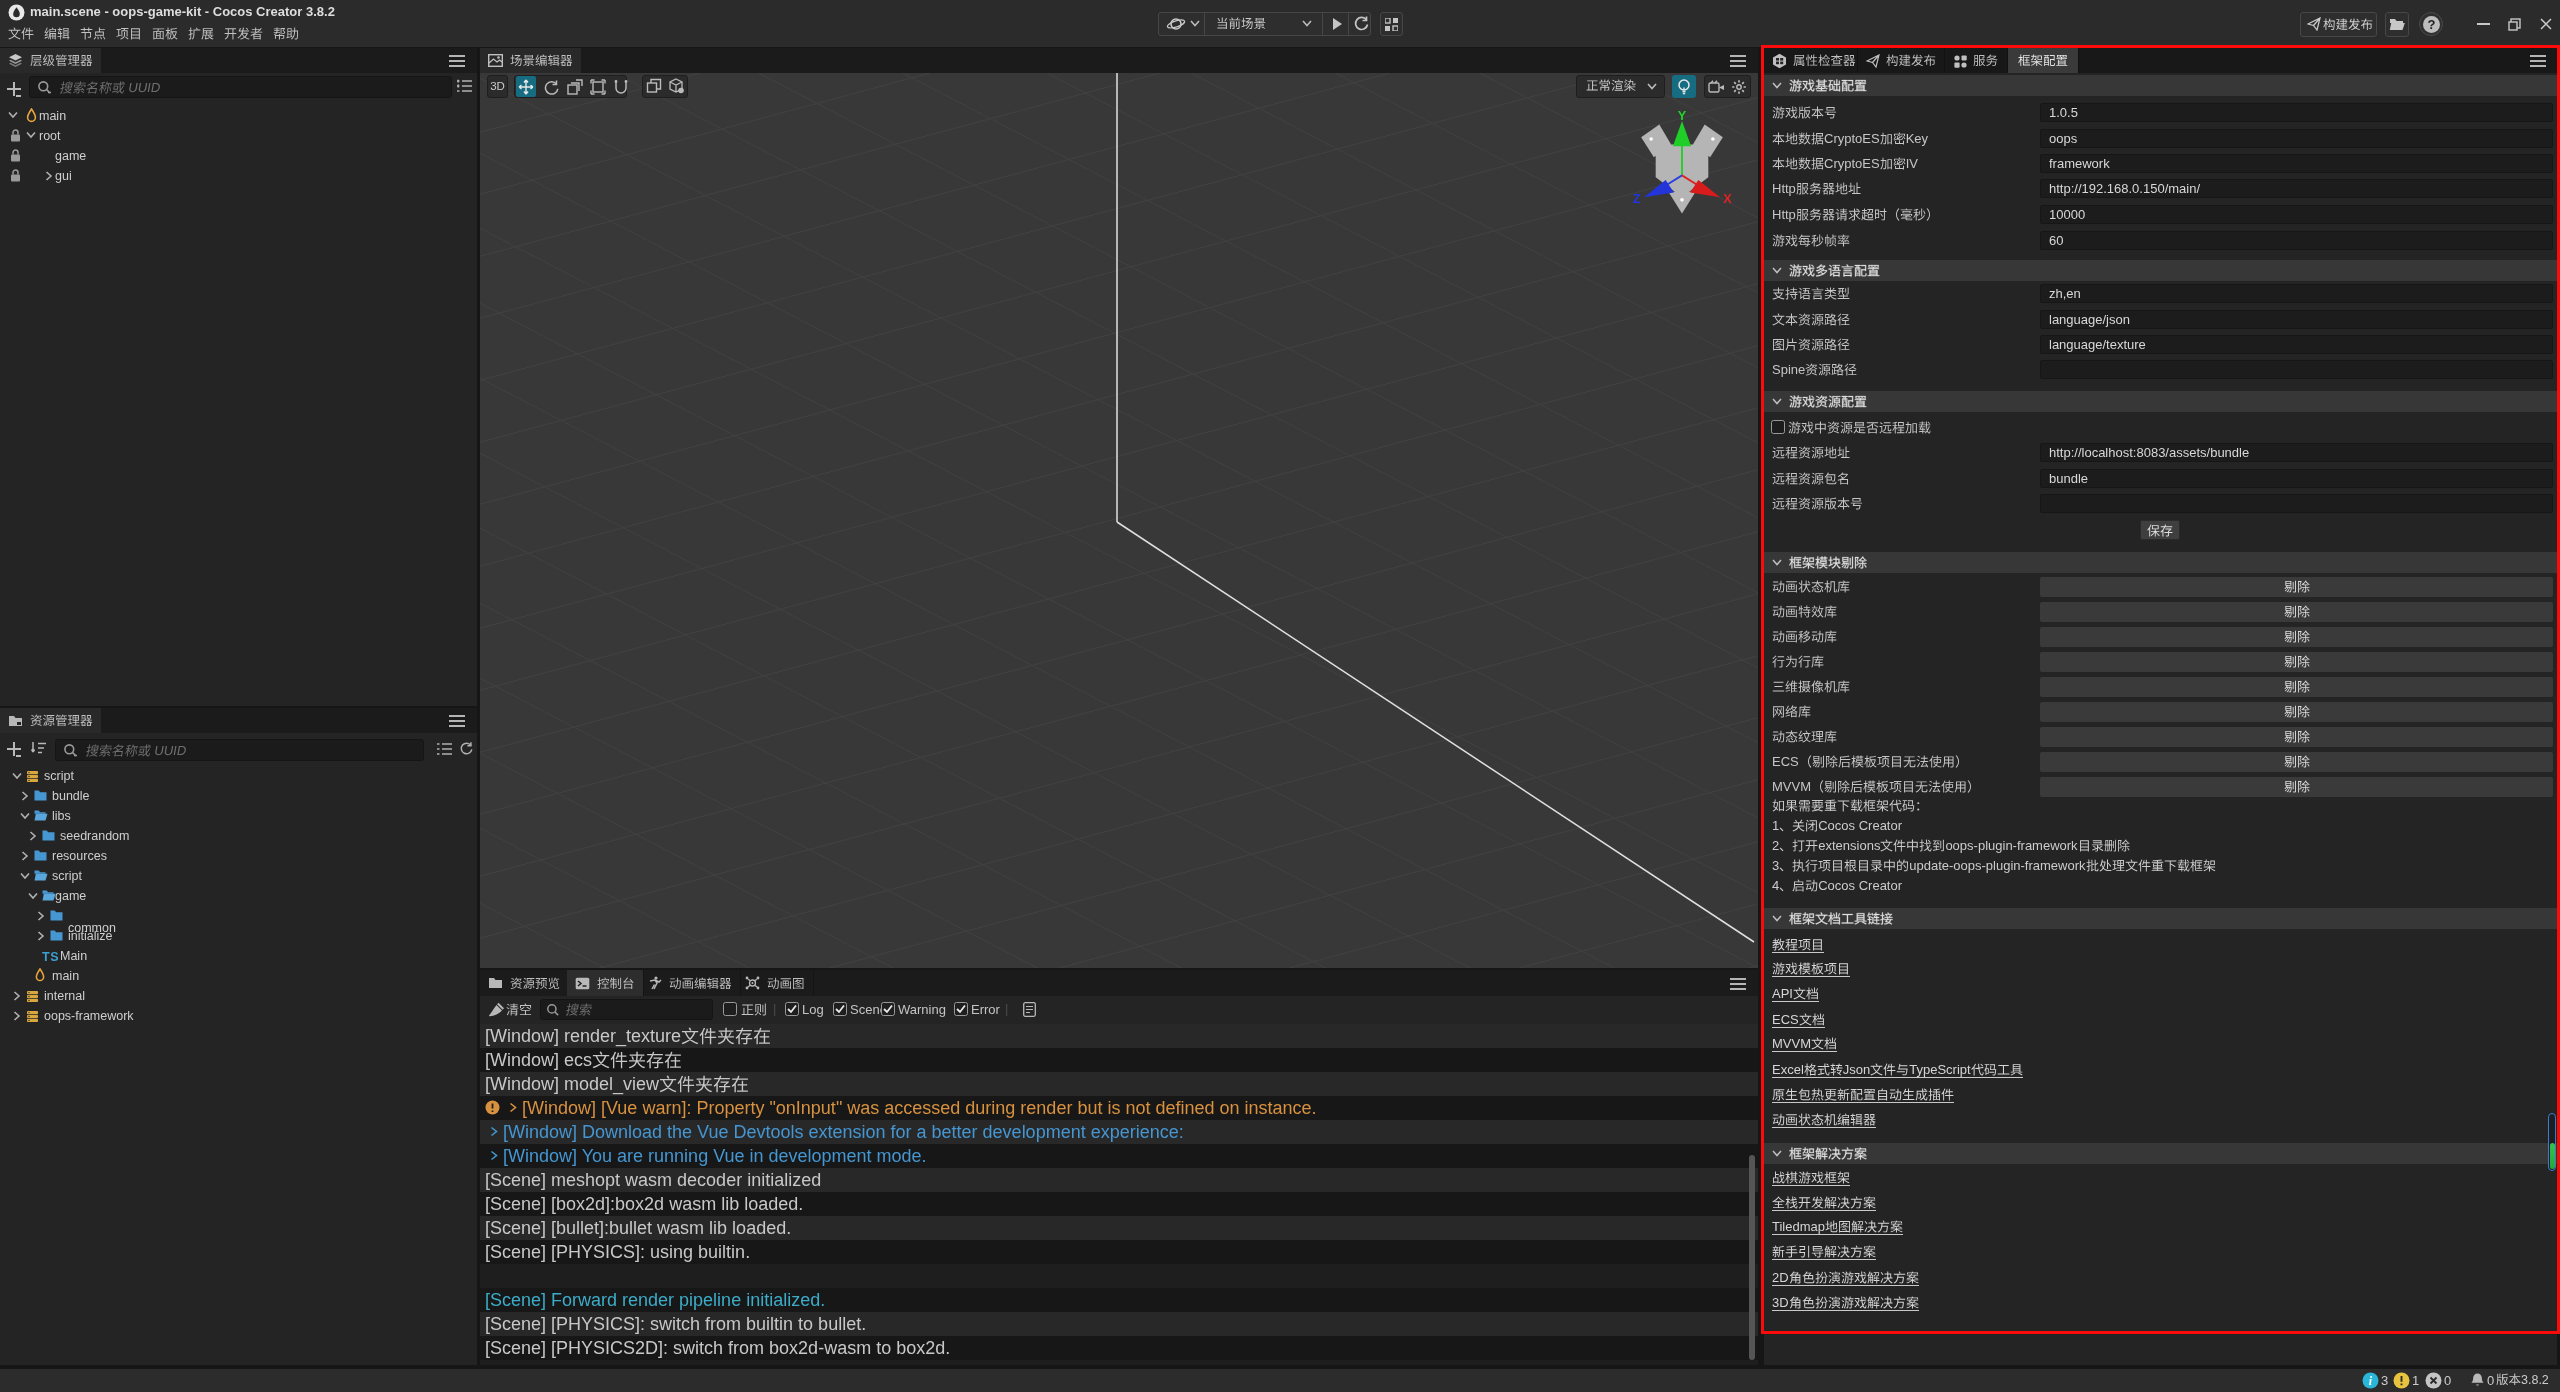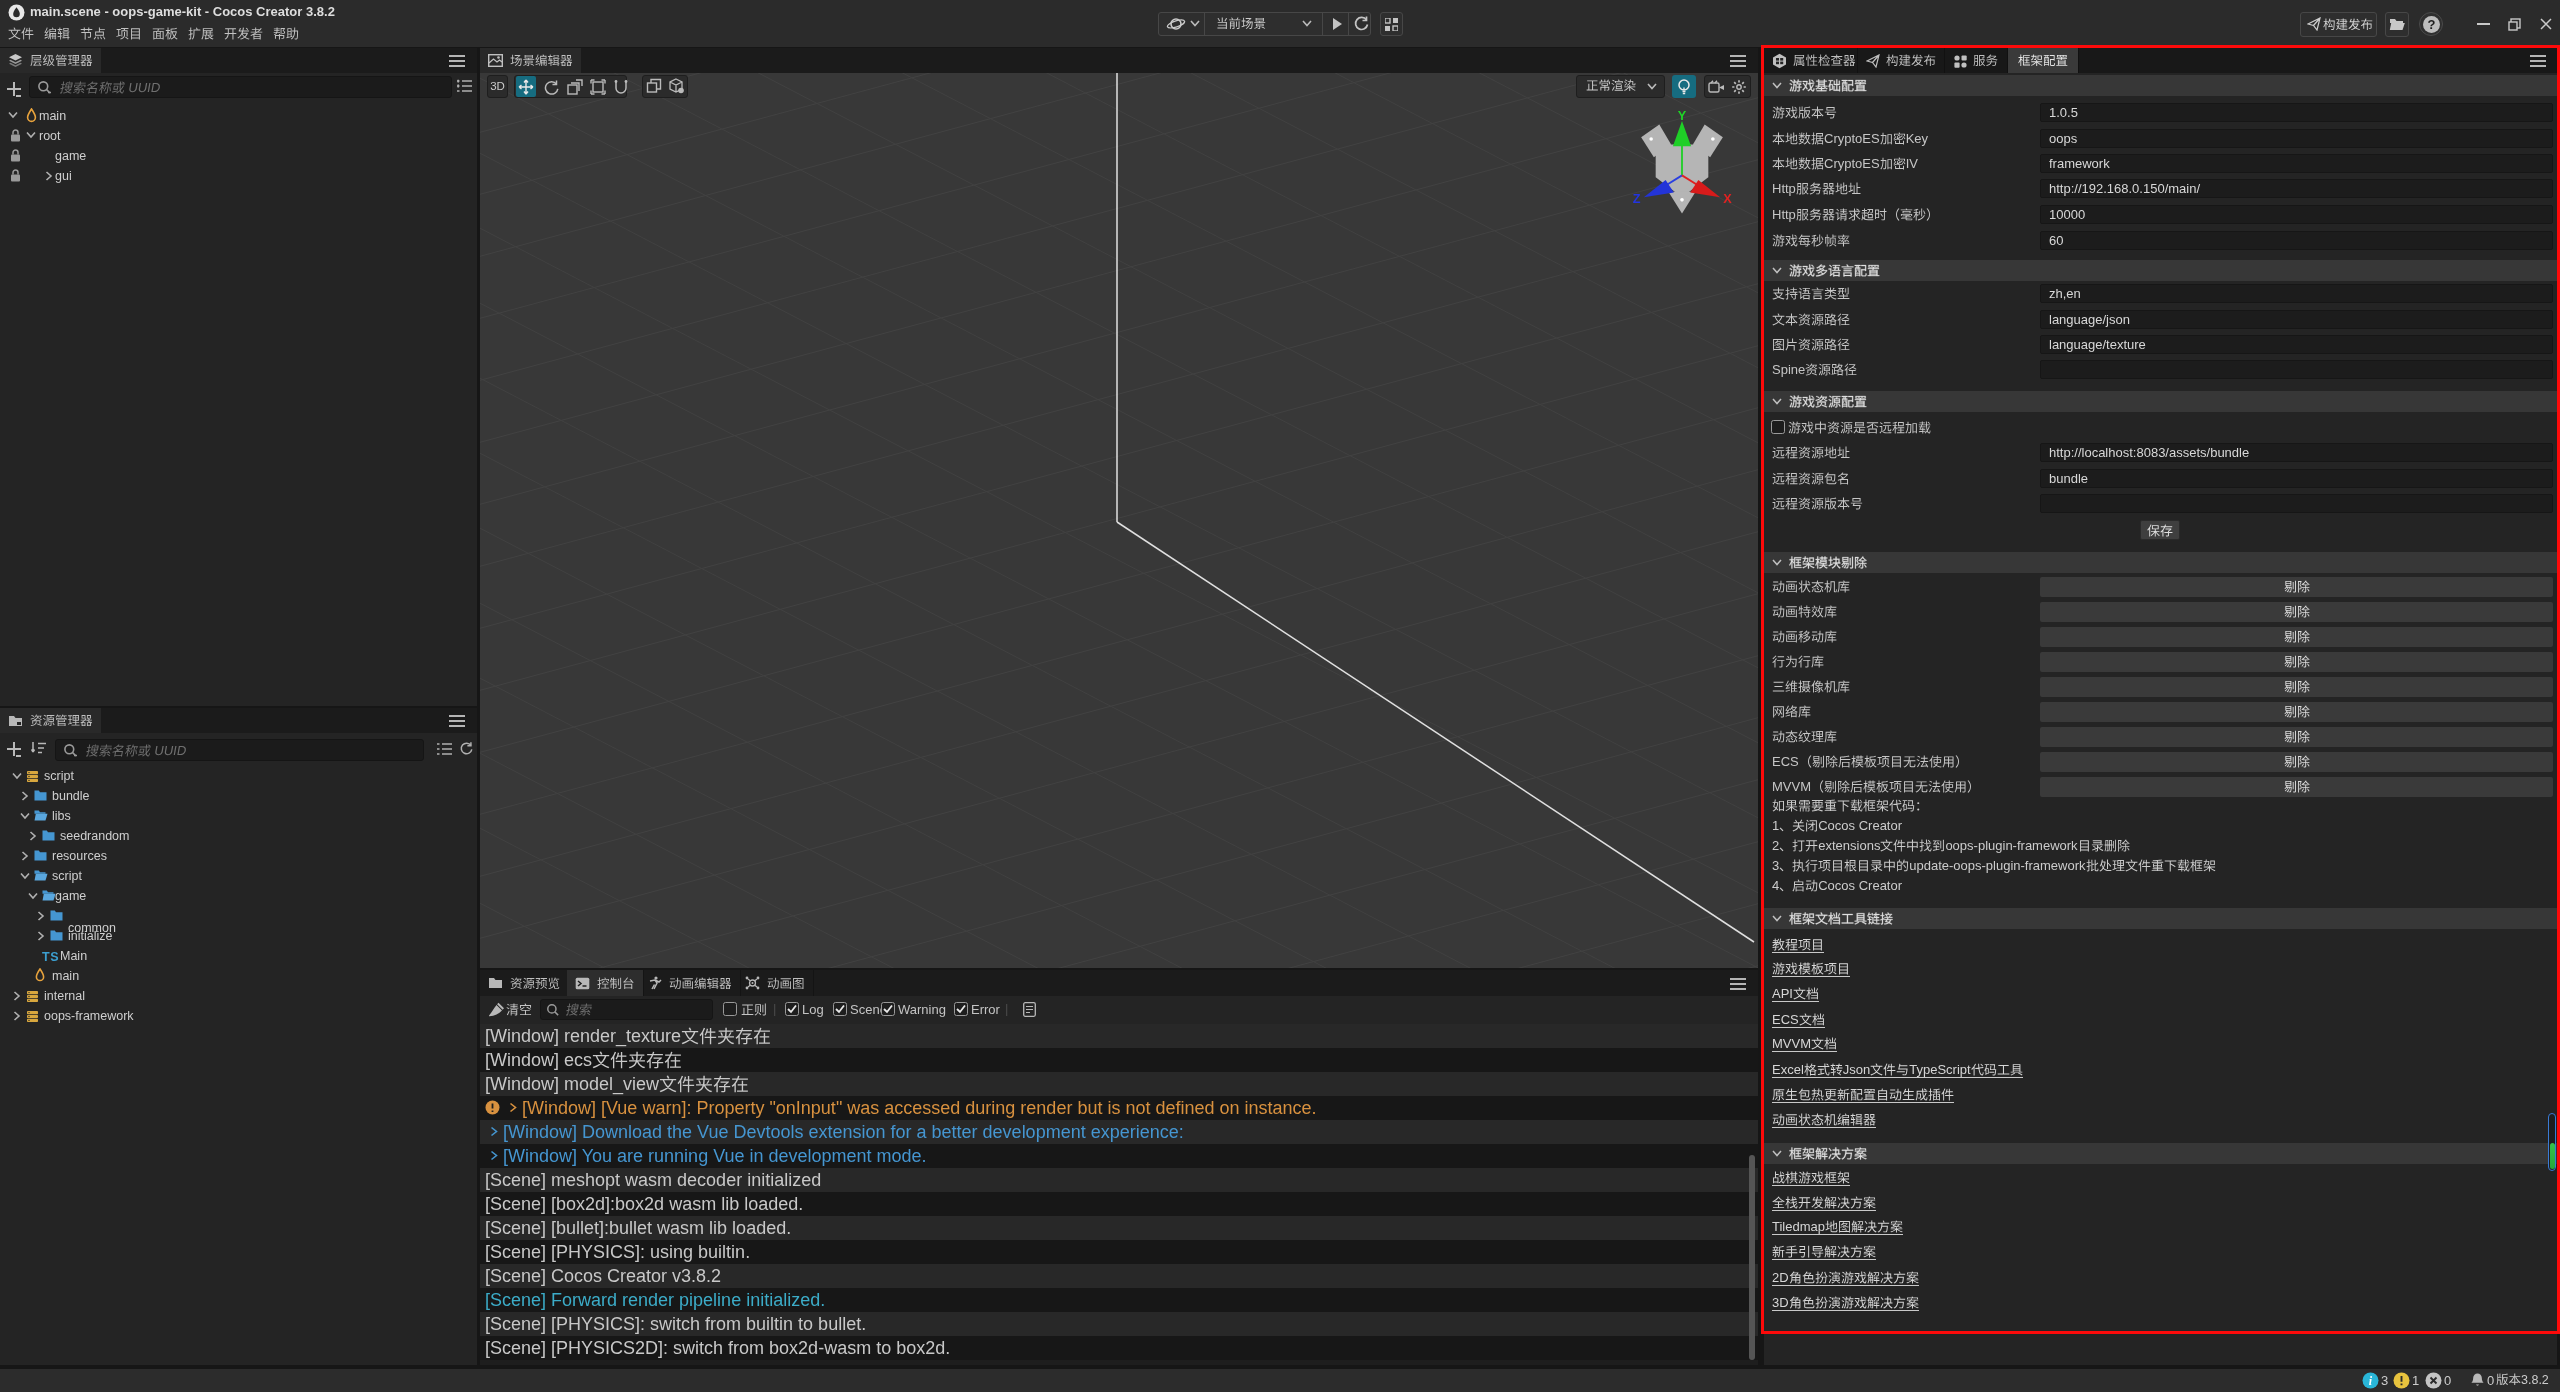--- a/index.html
+++ b/index.html
@@ -1106,23 +1106,20 @@
         </div>
 <div class="crow alt" style="top:168px;">
           <span class="abs" style="left:5px;top:0;color:#c8c8c8;">[Scene] [box2d]:box2d wasm lib loaded.</span>
         </div>
 <div class="crow alt" style="top:216px;">
           <span class="abs" style="left:5px;top:0;color:#c8c8c8;">[Scene] [PHYSICS]: using builtin.</span>
         </div>
 <div class="crow" style="top:192px;">
           <span class="abs" style="left:5px;top:0;color:#c8c8c8;">[Scene] [bullet]:bullet wasm lib loaded.</span>
         </div>
-<div class="crow" style="top:240px;">
-          <span class="abs" style="left:5px;top:0;color:#c8c8c8;">[Scene] Cocos Creator v3.8.2</span>
-        </div>
 <div class="crow alt" style="top:264px;">
           <span class="abs" style="left:5px;top:0;color:#3cacc8;">[Scene] Forward render pipeline initialized.</span>
         </div>
 <div class="crow" style="top:288px;">
           <span class="abs" style="left:5px;top:0;color:#c8c8c8;">[Scene] [PHYSICS]: switch from builtin to bullet.</span>
         </div>
 <div class="crow alt" style="top:312px;">
           <span class="abs" style="left:5px;top:0;color:#c8c8c8;">[Scene] [PHYSICS2D]: switch from box2d-wasm to box2d.</span>
         </div>
       </div>

